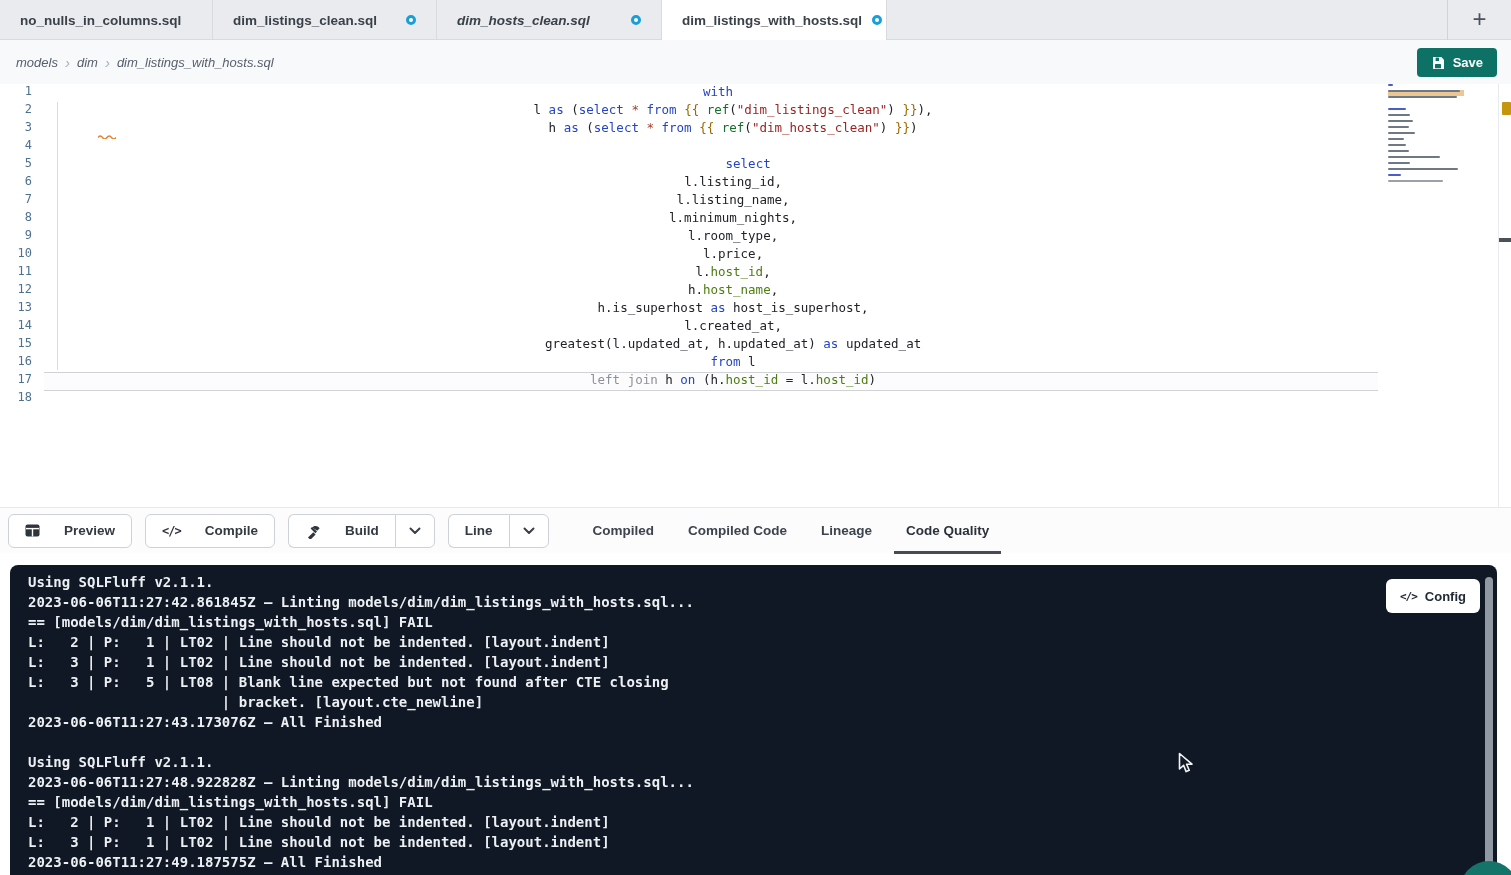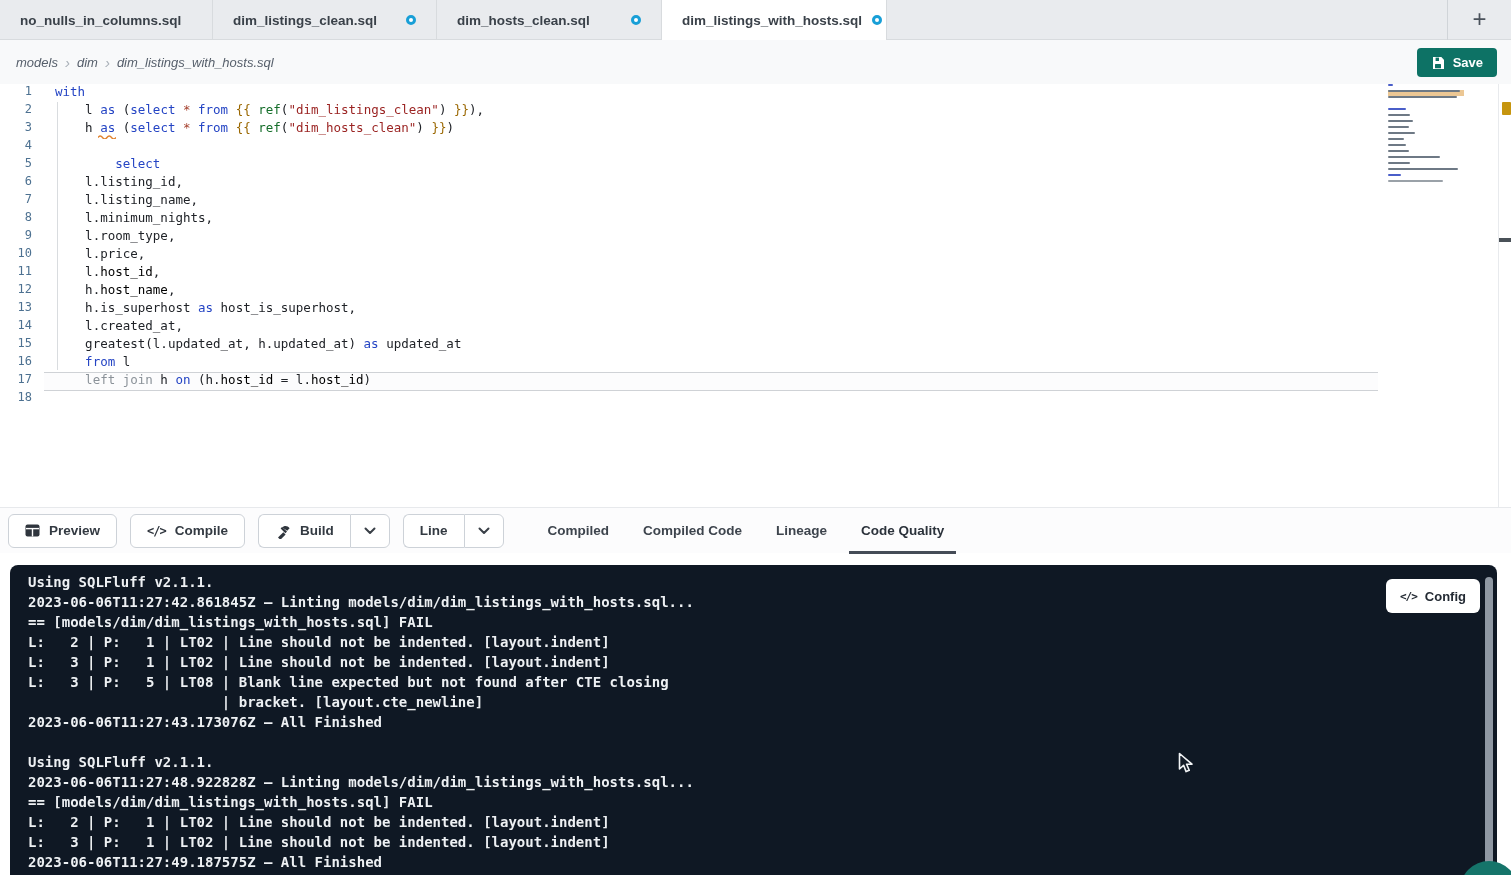--- a/index.html
+++ b/index.html
@@ -8,21 +8,21 @@
   #page { position:relative; width:1511px; height:867px; background:#fff; }
 
   
   .tabbar { position:absolute; left:0; top:0; width:1511px; height:40px;
             background:#e9ebee; border-bottom:1px solid #d8dbde; display:flex; }
   .tab { height:40px; display:flex; align-items:center; justify-content:space-between;
          padding:0 20px; border-right:1px solid #d8dbde; font-size:13.5px; font-weight:600;
          color:#3a4149; cursor:pointer; }
   .tab:nth-child(1){ width:213px; }
   .tab:nth-child(2){ width:224px; }
-  .tab:nth-child(3){ width:225px; }
+  .tab:nth-child(3){ width:225px;font-style:italic; }
   .tab:nth-child(4){ width:225px; }
   .tab.active { background:#fff; }
   .dot { width:10px; height:10px; border-radius:50%; border:3px solid #189fd7;
          background:#fff; flex:0 0 auto; margin-left:10px; }
   .newtab { position:absolute; right:0; top:0; width:64px; height:40px;
             border-left:1px solid #d0d4d8; display:flex; align-items:center;
             justify-content:center; cursor:pointer; }
   .plus { font-size:24px; line-height:1; color:#4a525b; font-weight:400; margin-top:-2px; }
 
   
@@ -36,28 +36,28 @@
              font-size:13px; font-weight:600; font-family:inherit; display:flex;
              align-items:center; gap:8px; cursor:pointer; }
 
   
   .editor { position:absolute; left:0; top:84px; width:1511px; height:423px; background:#fff; }
   .gutter { position:absolute; left:0; top:0; width:32px; }
   .ln { height:18px; line-height:18px; text-align:right;
         font:12px "DejaVu Sans Mono", monospace; color:#4d7191; }
   .code-area { position:absolute; left:0; top:0; right:130px; }
   .codeline { height:18px; line-height:18px; padding-left:55px; white-space:pre;
-              font:12.5px "DejaVu Sans Mono", monospace; color:#202328; }
+              font:12.5px "DejaVu Sans Mono", monospace; color:#202328;text-align:center; }
   .tk-kw { color:#2444c4; }
   .tk-pl { color:#202328; }
   .tk-op { color:#a5402d; }
   .tk-jj { color:#9a6700; }
   .tk-fn { color:#156e2a; }
   .tk-st { color:#9b2423; }
-  .tk-mg { color:#000000; }
+  .tk-mg { color:#4d7c0f; }
   .tk-gy { color:#8b9299; }
   .indent-guide { position:absolute; left:57px; top:18px; width:1px; height:268px; background:#d9dcdf; }
   .active-line { position:absolute; left:44px; top:288px; width:1334px; height:19px;
                  border-top:1px solid #cfd2d6; border-bottom:1px solid #cfd2d6;
                  background:rgba(250,250,251,.6); pointer-events:none; }
   .squiggle { position:absolute; left:98px; top:50px; }
 
   
   .minimap { position:absolute; left:1388px; top:0; width:76px; height:130px; cursor:pointer; }
   .mini-band { position:absolute; left:0; top:6px; width:76px; height:6px; background:#ecc794; }
@@ -65,21 +65,21 @@
   .scroll-gutter { position:absolute; left:1498px; top:0; width:1px; height:423px; background:#e8eaed; }
   .ann-warn { position:absolute; left:1502px; top:18px; width:9px; height:13px;
               background:#c6950e; border-radius:1px; }
   .ann-cursor { position:absolute; left:1499px; top:154px; width:12px; height:4px; background:#4a5158; }
 
   
   .toolbar { position:absolute; left:0; top:507px; width:1511px; height:46px;
              background:#fcfcfd; border-top:1px solid #e7e9ec; display:flex; align-items:center; }
   .btn, .btn-seg { background:#fff; border:1px solid #cdd2d8; color:#333a42;
          font-size:13.5px; font-weight:600; font-family:inherit; height:34px;
-         display:flex; align-items:center; gap:9px; padding:0 16px; cursor:pointer; }
+         display:flex; align-items:center; gap:24px; padding:0 16px; cursor:pointer; }
   .btn { border-radius:6px; margin-left:13px; }
   .btn:first-child { margin-left:8px; }
   .btn-group { display:flex; margin-left:13px; }
   .btn-group .btn-seg:first-child { border-radius:6px 0 0 6px; border-right:none; }
   .btn-group .btn-seg:last-child  { border-radius:0 6px 6px 0; padding:0 13px; }
   .qtabs { display:flex; margin-left:32px; gap:10px; height:46px; }
   .qtab { display:flex; align-items:center; padding:3px 12px 0 12px; font-size:13.5px;
           font-weight:600; color:#3d444d; cursor:pointer; border-bottom:3px solid transparent; }
   .qtab.active { color:#2b323b; border-bottom-color:#454c57; }
 

